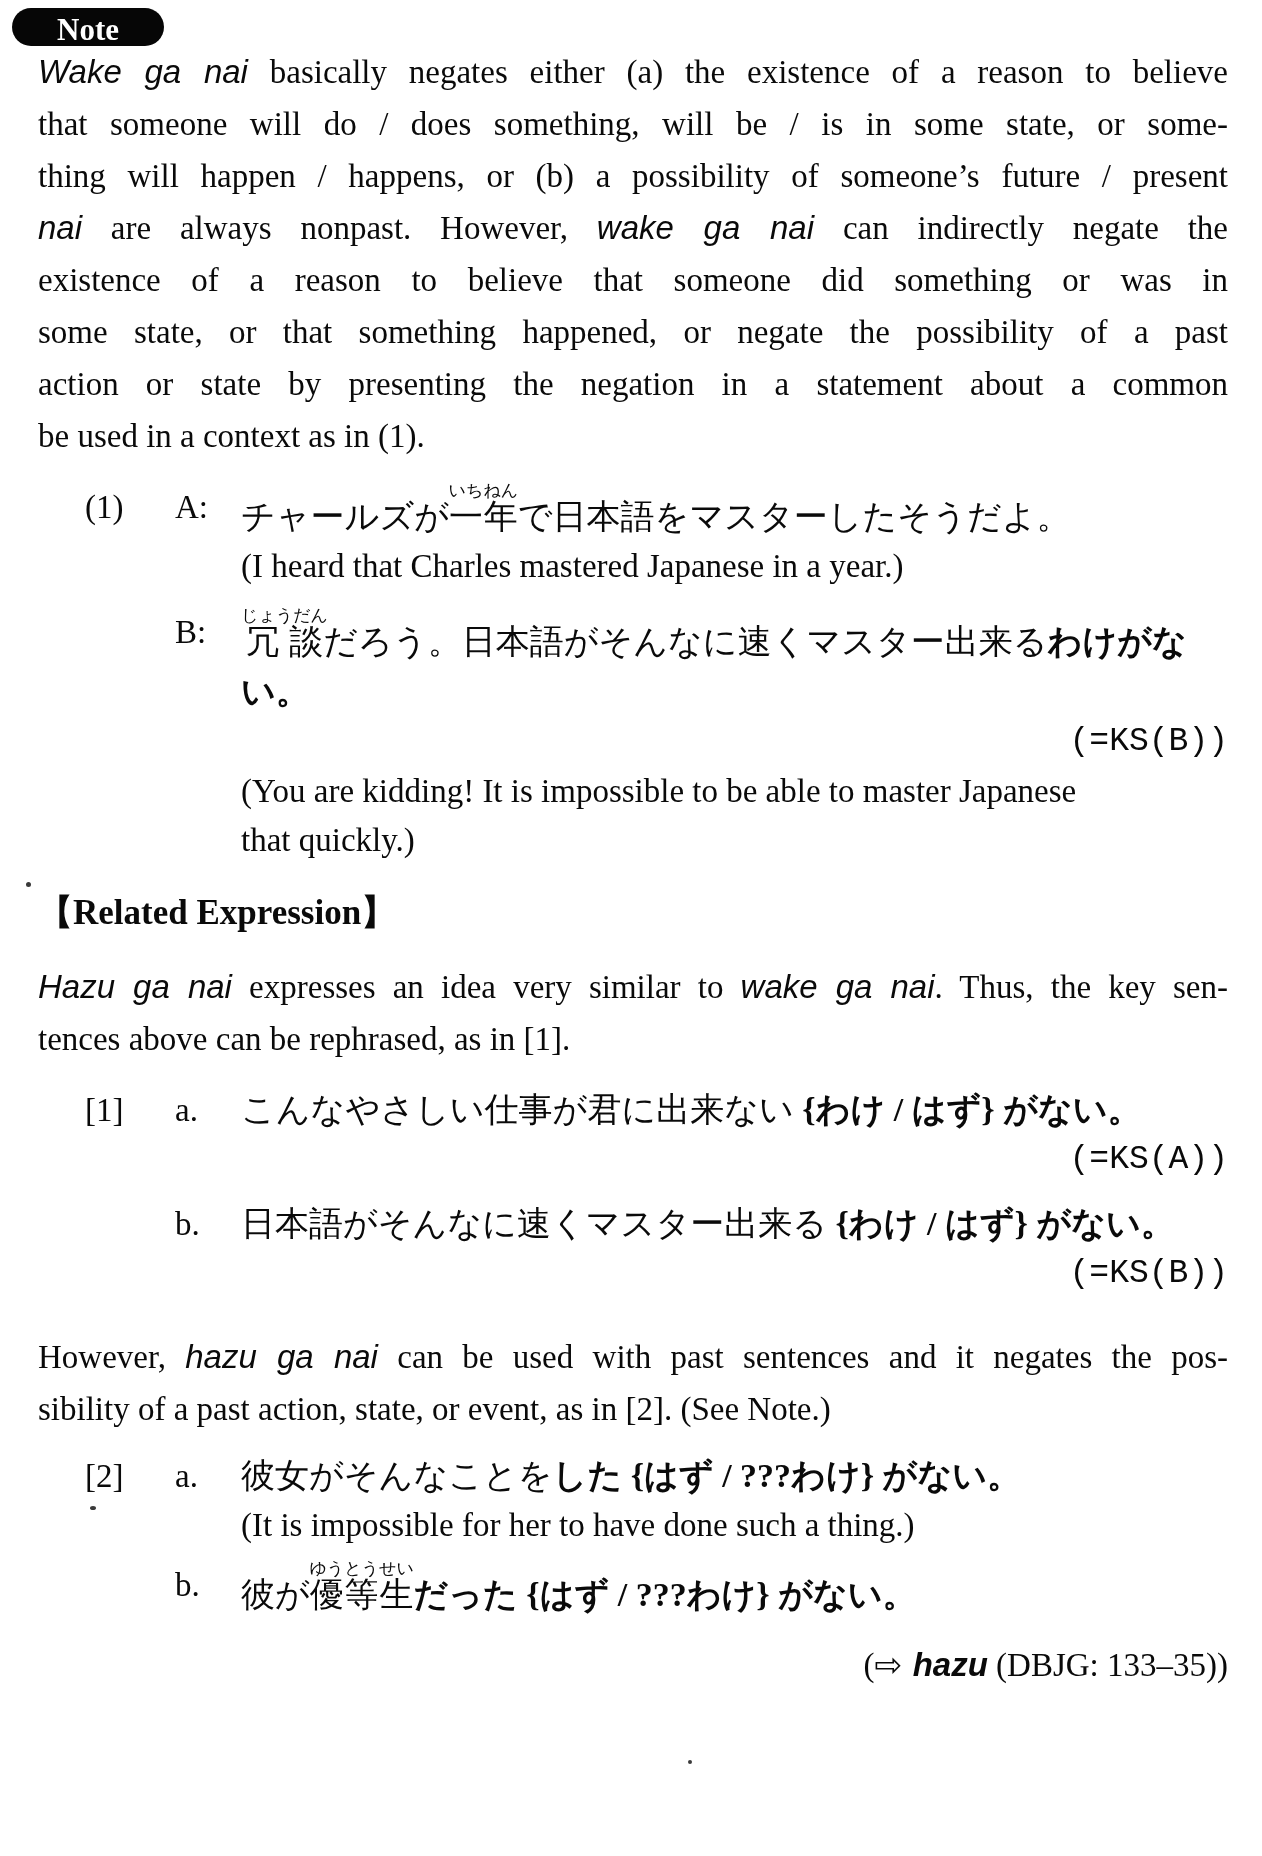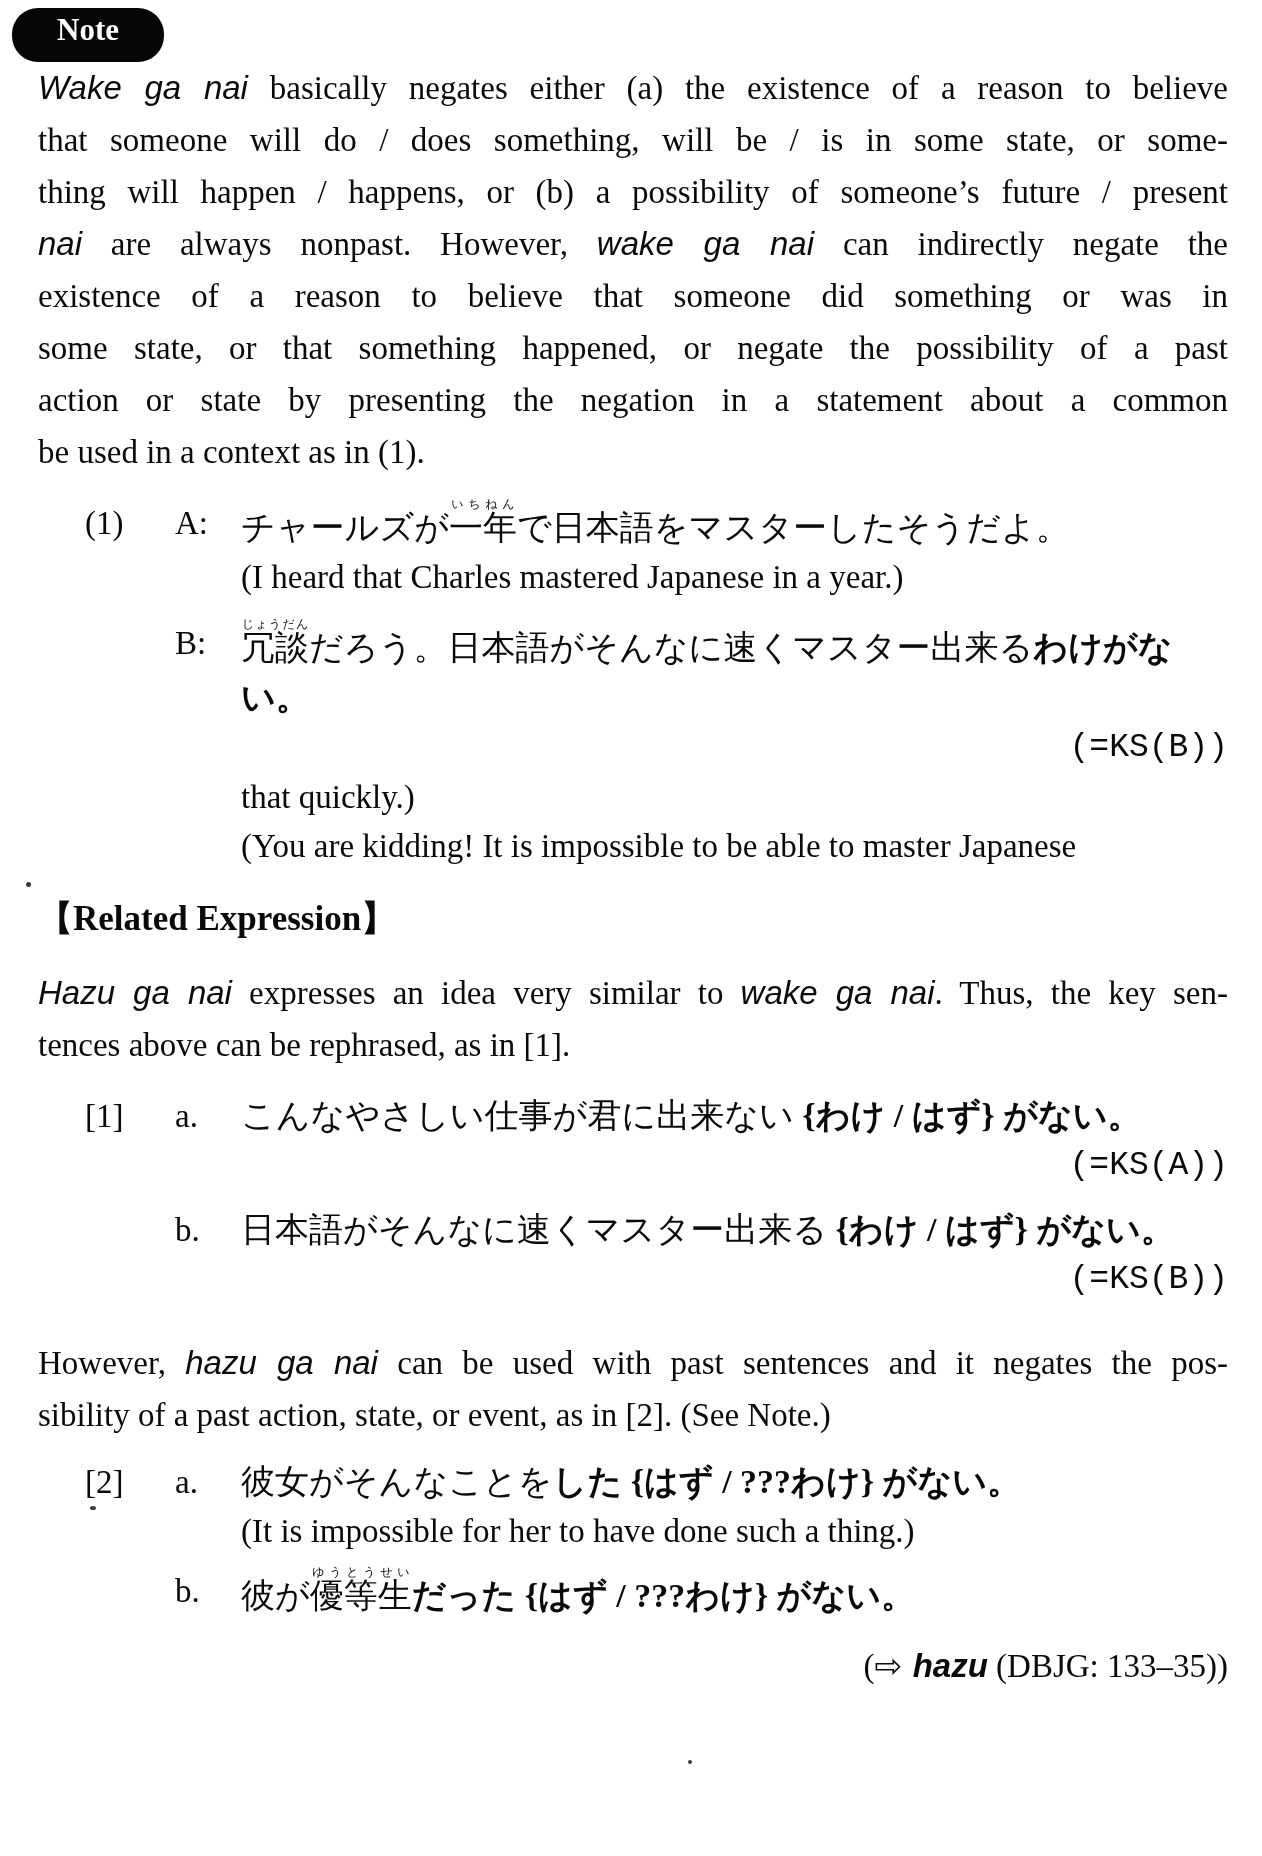--- a/index.html
+++ b/index.html
@@ -1,38 +1,38 @@
 <!DOCTYPE html>
 <html><head>
 <meta charset="utf-8">
 <style>
   html,body{margin:0;padding:0;background:#fff;}
   .page{position:relative;width:1262px;height:1856px;background:#ffffff;color:#0a0a0a;
         box-sizing:border-box;padding:8px 34px 0 38px;overflow:hidden;
         font-family:"Liberation Serif",serif;}
   
   .badge{display:inline-block;margin-left:-26px;background:#060606;color:#ffffff;
-         border-radius:26px;min-width:152px;height:54px;line-height:44px;text-align:center;
+         border-radius:26px;min-width:152px;height:38px;line-height:44px;text-align:center;
          font-weight:bold;font-size:31px;padding:0 10px;box-sizing:border-box;}
   
   .para{font-size:33px;line-height:52px;}
   .line{min-height:1em;}
   .j{text-align:justify;text-align-last:justify;}
   .r{text-align:right;}
   .is{font-family:"Liberation Sans",sans-serif;font-style:italic;}
   .b{font-weight:700;}
   .bi{font-family:"Liberation Sans",sans-serif;font-style:italic;font-weight:700;}
   .ks{font-family:Liberation Mono, monospace;font-size:33px;}
   
   .row{display:flex;margin-left:47px;}
   .num{width:90px;flex:none;font-size:33px;line-height:50px;}
   .sp{width:66px;flex:none;font-size:33px;line-height:50px;}
   .content{flex:1;min-width:0;}
   .jp{font-size:34px;line-height:50px;font-family:"Liberation Serif",serif;}
-  .jp ruby rt{font-size:12px;line-height:1.05;}
+  .jp ruby rt{font-size:17px;line-height:1.05;}
   .en{font-size:33px;line-height:49px;}
   
   .p1{}
   .ex1{margin-top:20px;}
   .ex1 .rowb{margin-top:16px;}
   .heading{margin-top:24px;font-size:35px;font-weight:700;line-height:48px;}
   .p2{margin-top:24px;}
   .ex2{margin-top:20px;}
   .ex2 .rowb{margin-top:14px;}
   .p3{margin-top:32px;}
@@ -82,22 +82,22 @@
     </div>
     <div class="row rowb">
       <div class="num"></div>
       <div class="sp">B:</div>
       <div class="content">
         <div class="jp">
             <div class="line"><ruby>冗談<rt>じょうだん</rt></ruby><span>だろう。日本語がそんなに速くマスター出来る</span><span class="b">わけがない。</span></div>
             <div class="line r ks"><span>(=KS(B))</span></div>
           </div>
         <div class="en">
+            <div class="line"><span>(You are kidding! It is impossible to be able to master Japanese</span></div>
             <div class="line"><span>that quickly.)</span></div>
-            <div class="line"><span>(You are kidding! It is impossible to be able to master Japanese</span></div>
           </div>
       </div>
     </div>
   </div>
 
   <div class="heading">【Related Expression】</div>
 
   <div class="para p2">
       <div class="line j"><span class="is">Hazu ga nai</span><span> expresses an idea very similar to </span><span class="is">wake ga nai</span><span>. Thus, the key sen-</span></div>
       <div class="line"><span>tences above can be rephrased, as in [1].</span></div>

